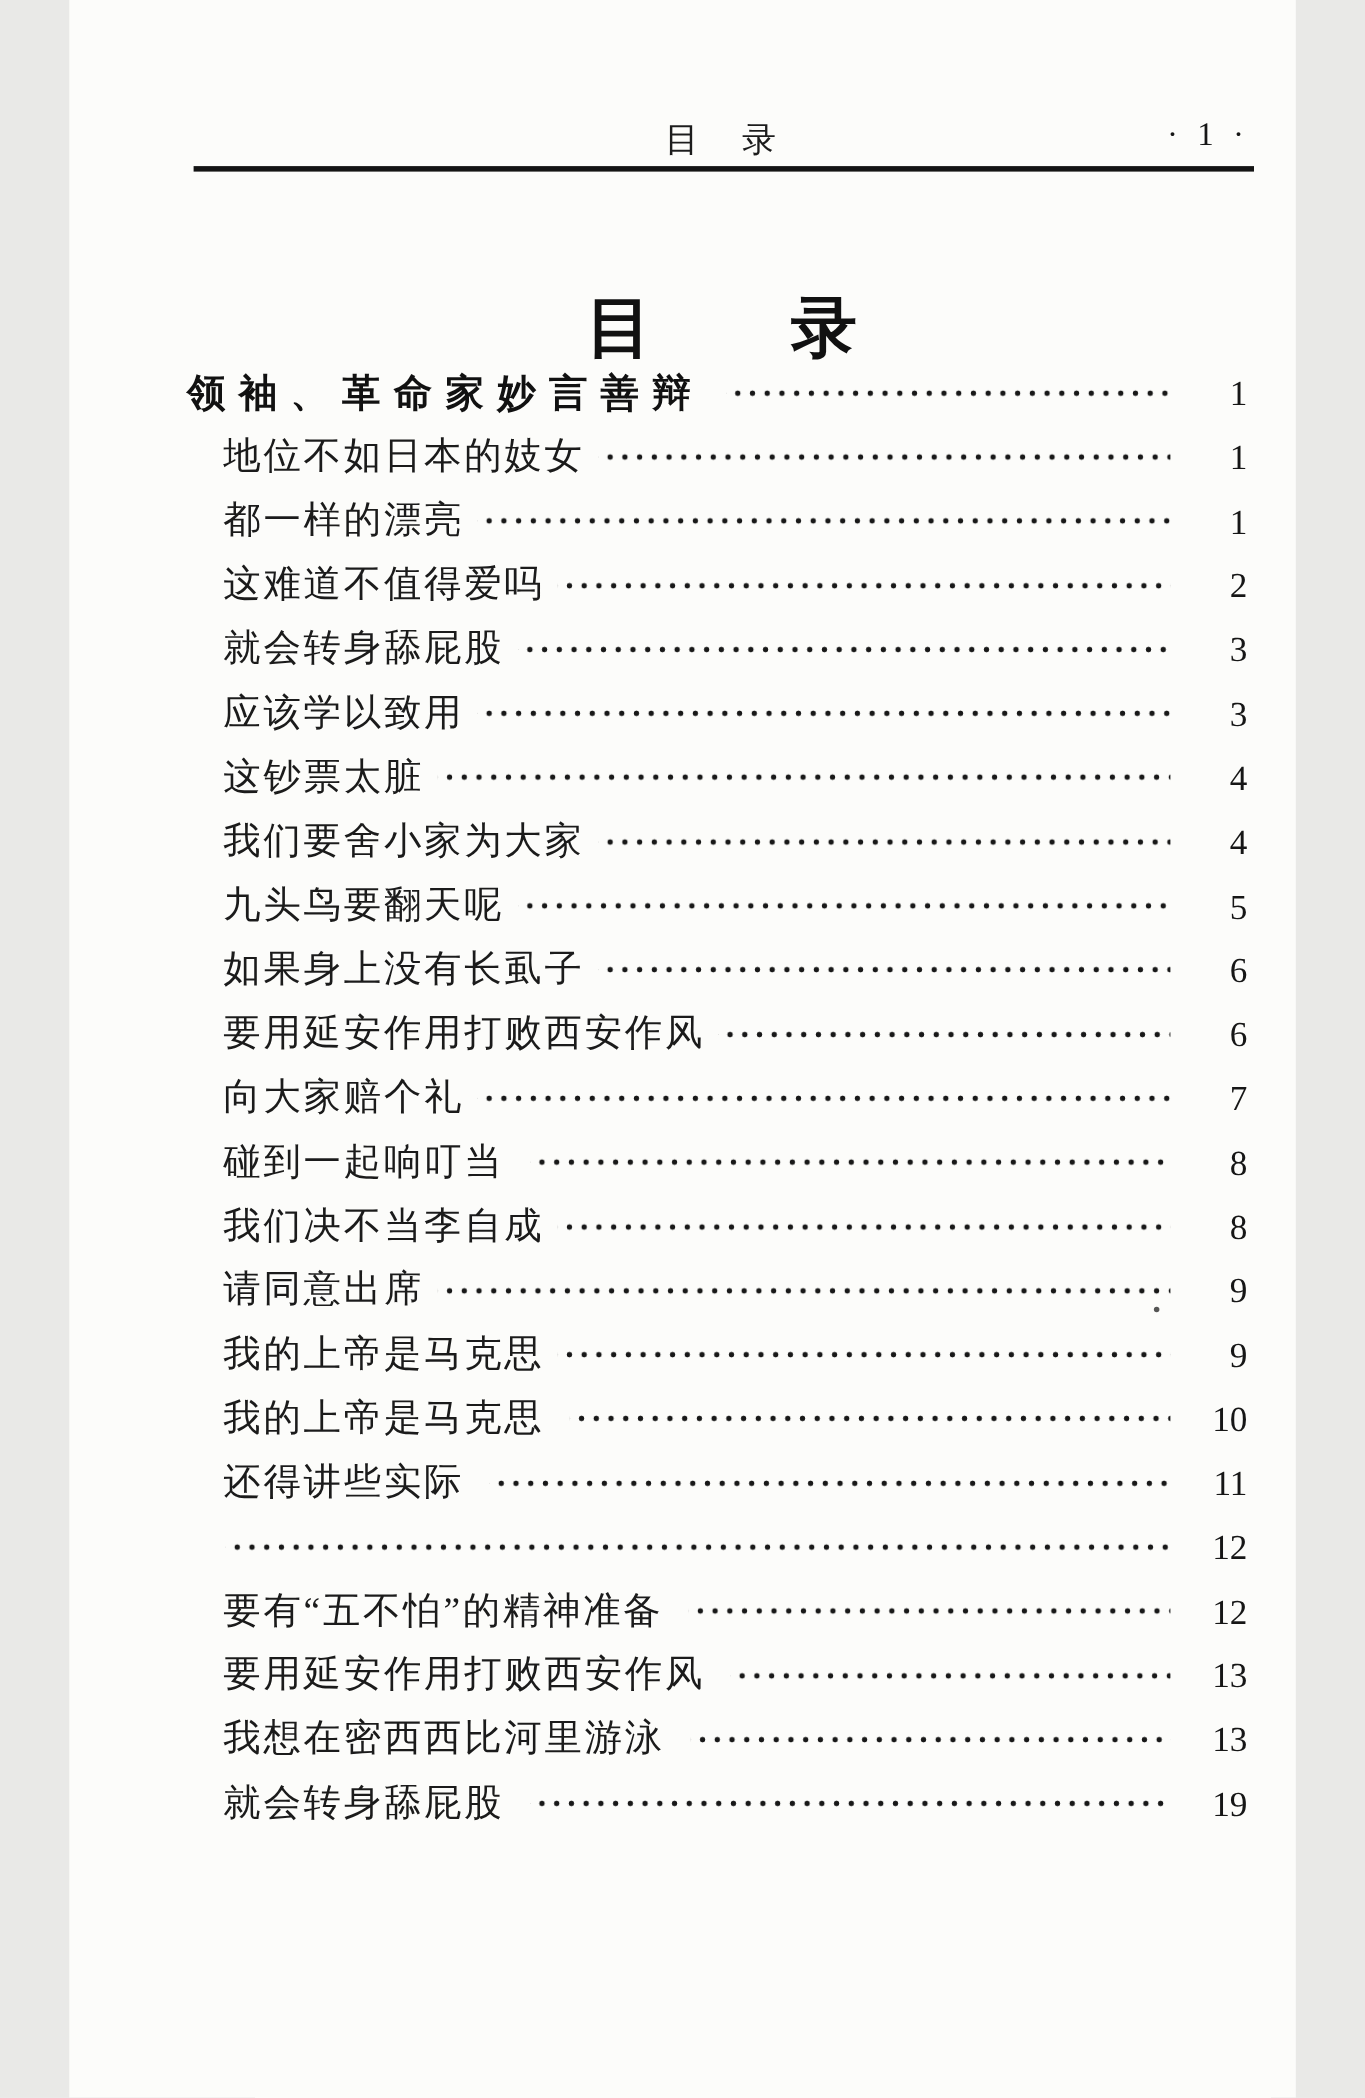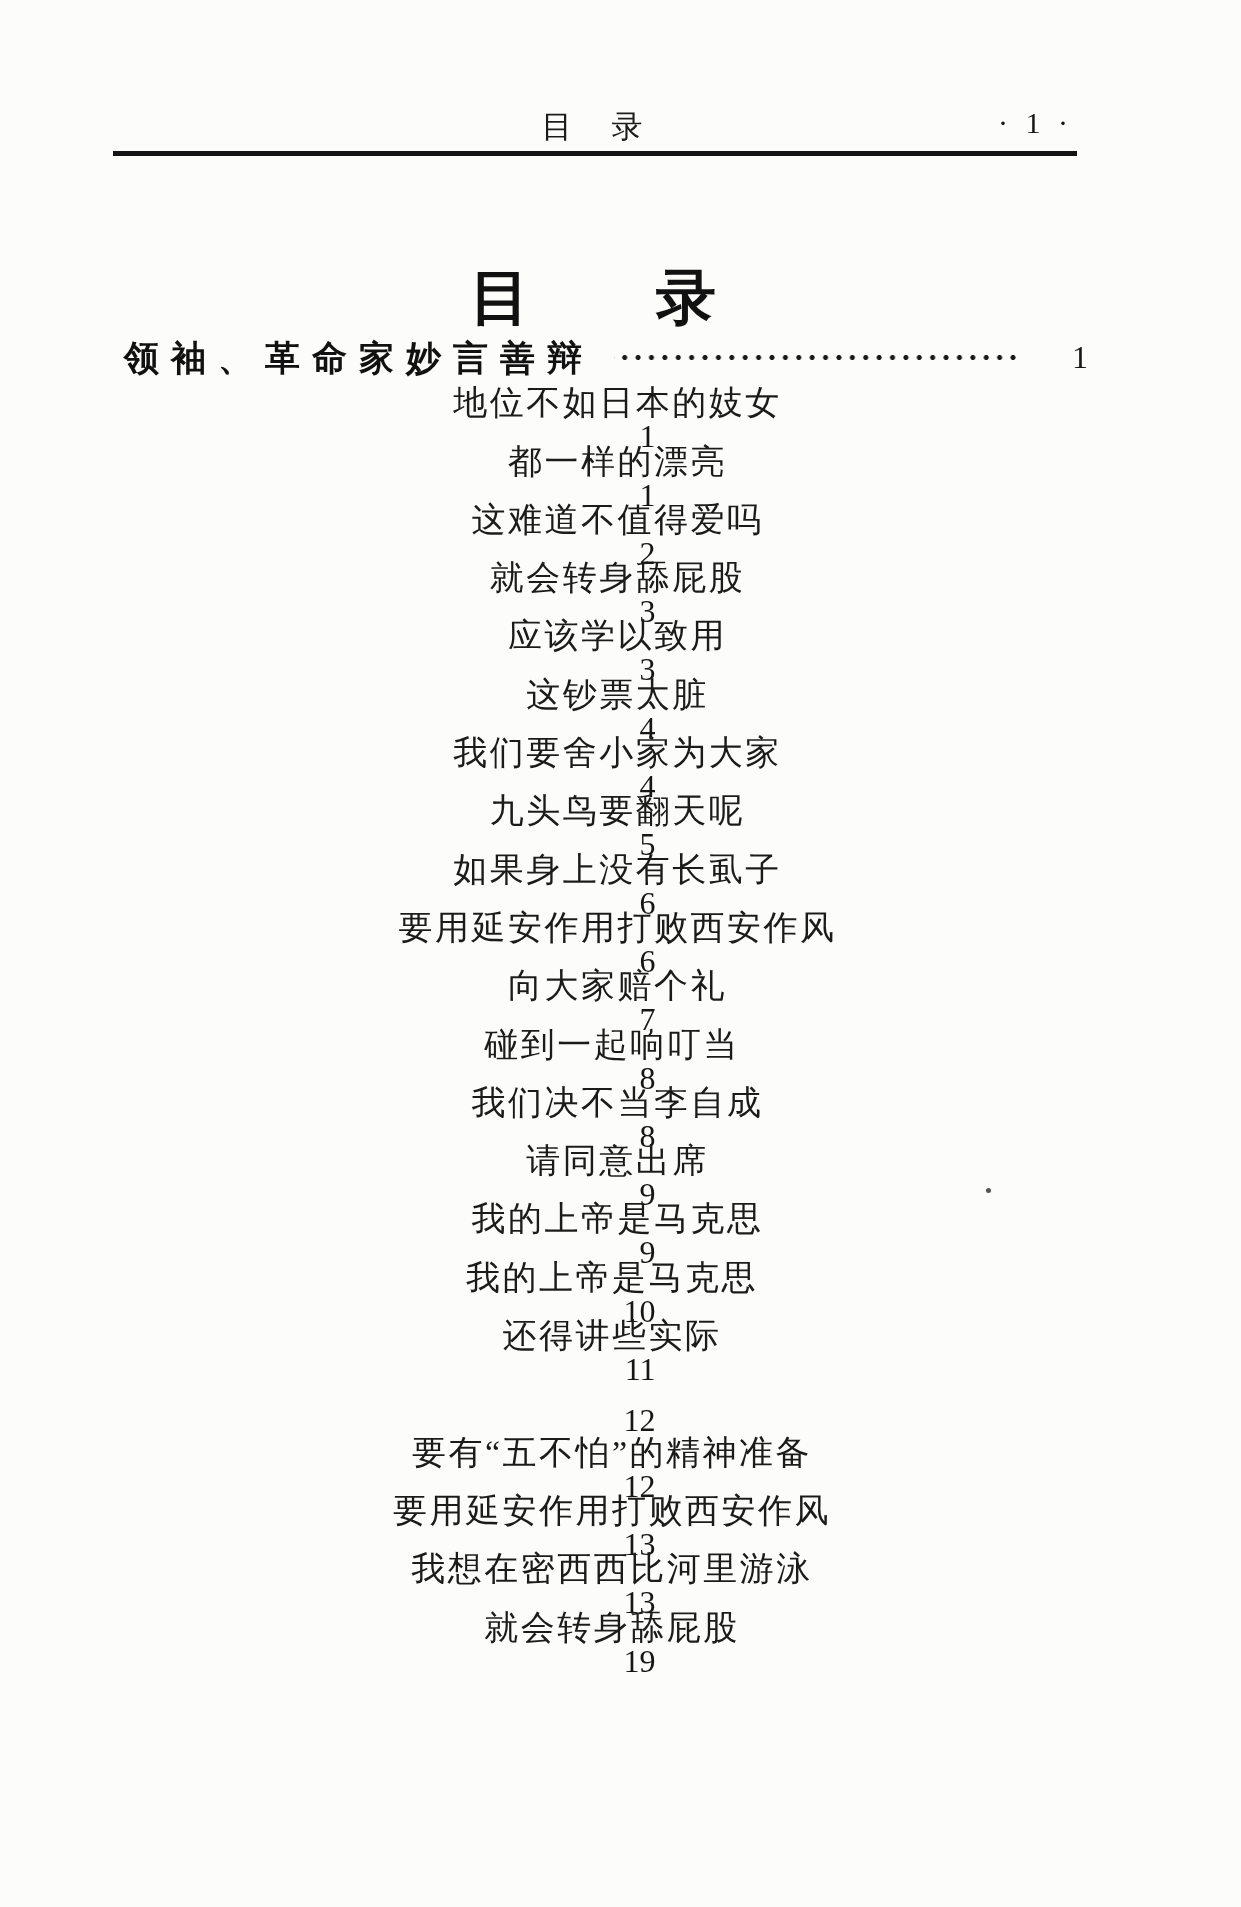--- a/index.html
+++ b/index.html
@@ -1,18 +1,18 @@
 <!DOCTYPE html>
 <html><head>
 <meta charset="utf-8">
 <style>
   html, body { margin: 0; padding: 0; background: #e9e9e7; }
   .page {
     position: relative;
-    width: 1241px;
+    width: 1115px;
     height: 1907px;
     margin: 0 auto;
     background: #fcfcfa;
     color: #1a1a1a;
     font-family: "Liberation Serif", "DejaVu Serif", serif;
     overflow: hidden;
   }
   
   .running-head {
     position: absolute;
@@ -46,21 +46,21 @@
     text-align: center;
     font-size: 60px;
     font-weight: 900;
     letter-spacing: 2px;
     color: #111;
     line-height: 1.15;
   }
   
   .toc {
     position: absolute;
-    top: 328px; left: 124px;
+    top: 328px; left: 107px;
     width: 964px;
   }
   .toc-row {
     display: flex;
     align-items: center;
     height: 58.3px;
     font-size: 34px;
     letter-spacing: 2.5px;
     color: #1b1b1b;
   }
@@ -70,21 +70,21 @@
     line-height: 1;
   }
   .toc-row.chapter .entry-title {
     font-family: "Liberation Sans", "DejaVu Sans", sans-serif;
     font-weight: 700;
     font-size: 35px;
     letter-spacing: 12px;
     padding-right: 18px;
     color: #111;
   }
-  .toc-row.sub { padding-left: 33px; flex-direction: column; }
+  .toc-row.sub { padding-left: 33px; }
   .dot-leader {
     flex: 1;
     height: 13px;
     background-image: radial-gradient(circle, #181818 2.2px, transparent 2.8px);
     background-size: 13.4px 13px;
     background-repeat: repeat-x;
     background-position: 4px center;
     margin: 0 4px 0 2px;
   }
   .entry-page {

